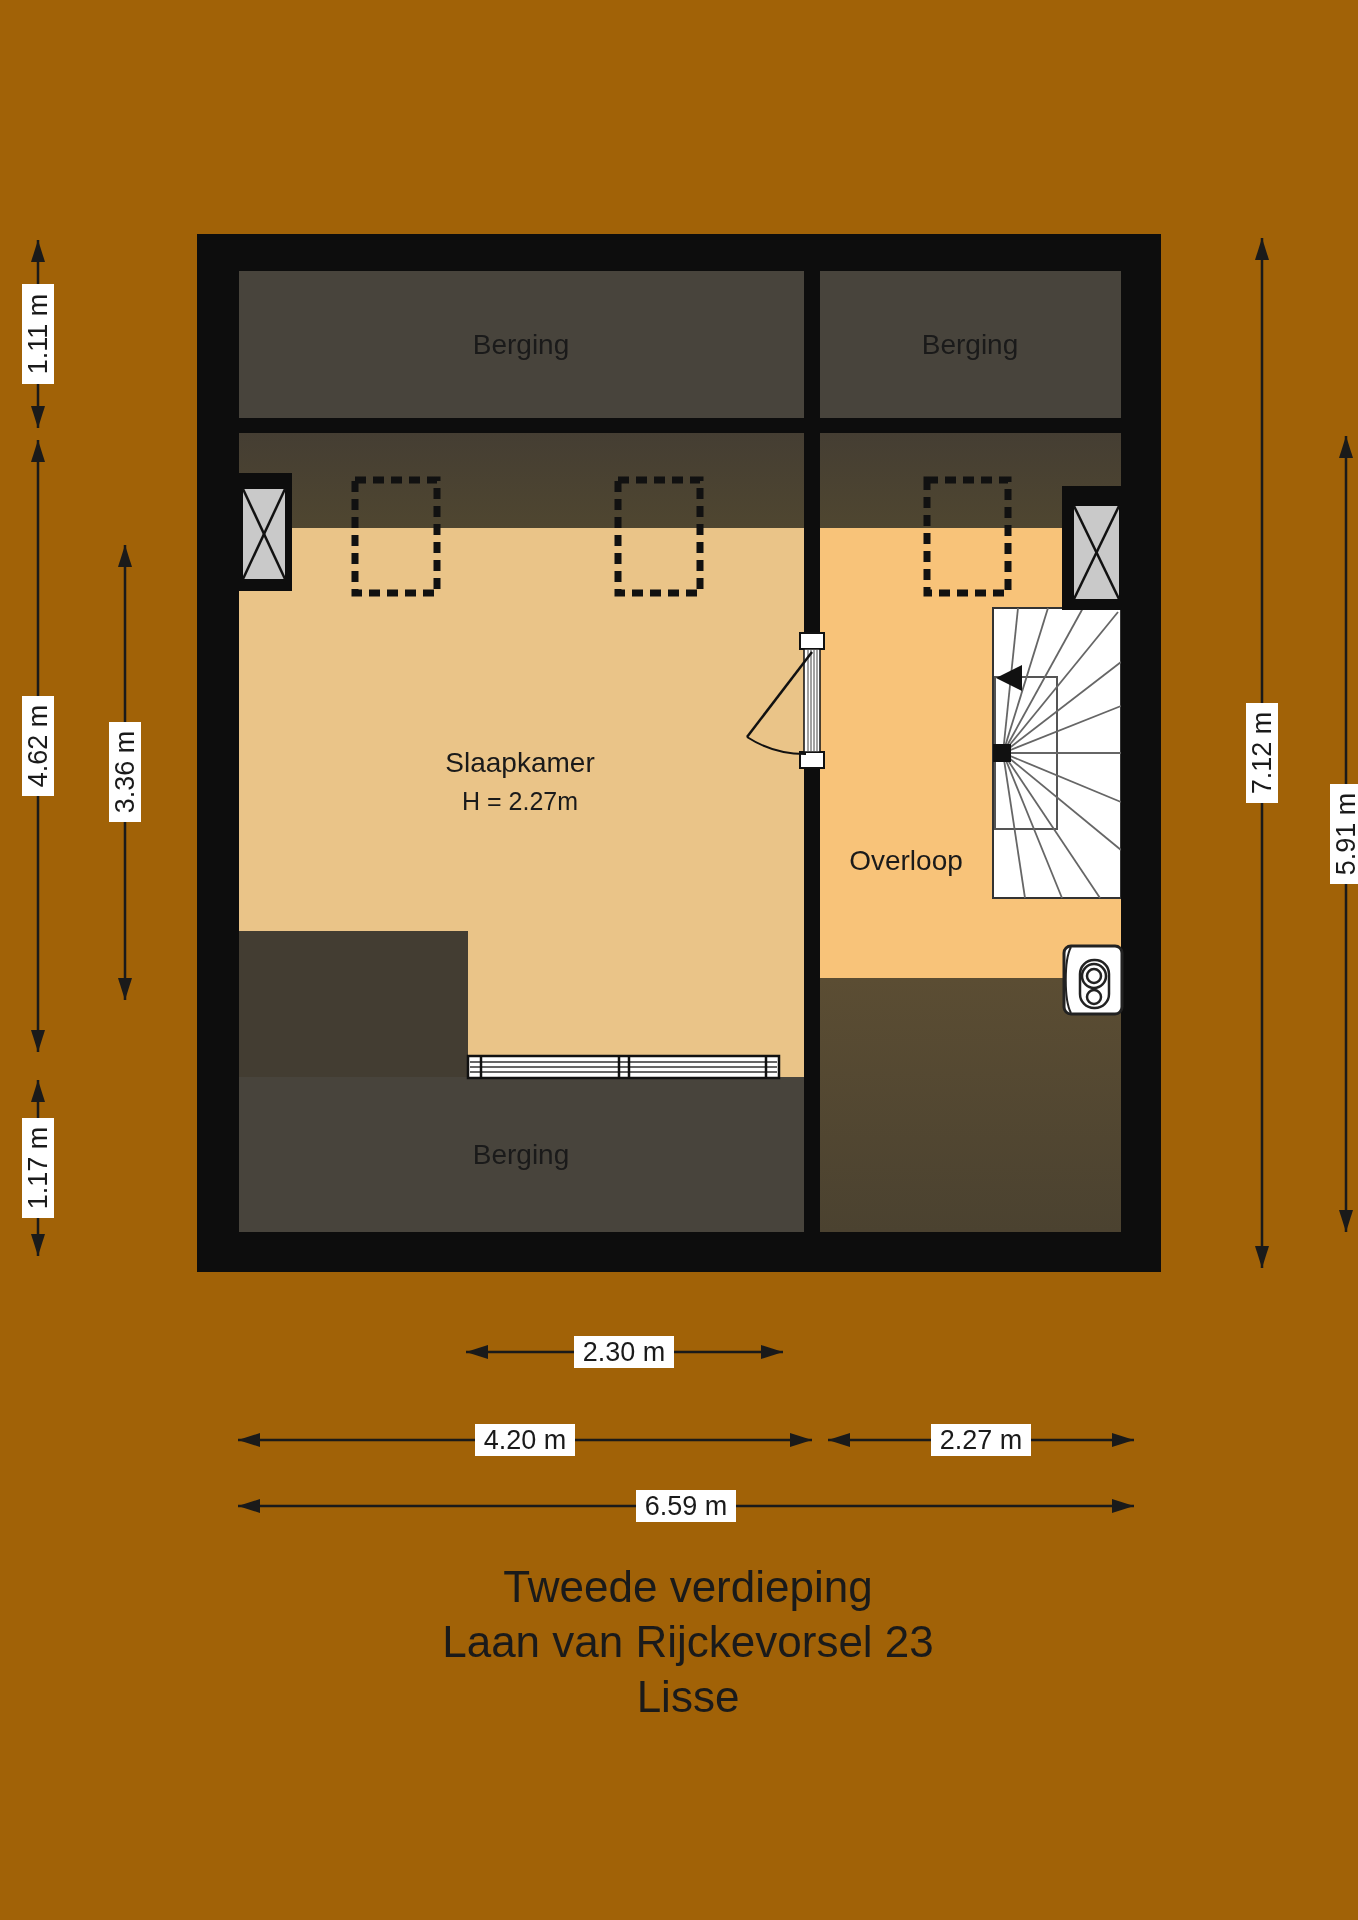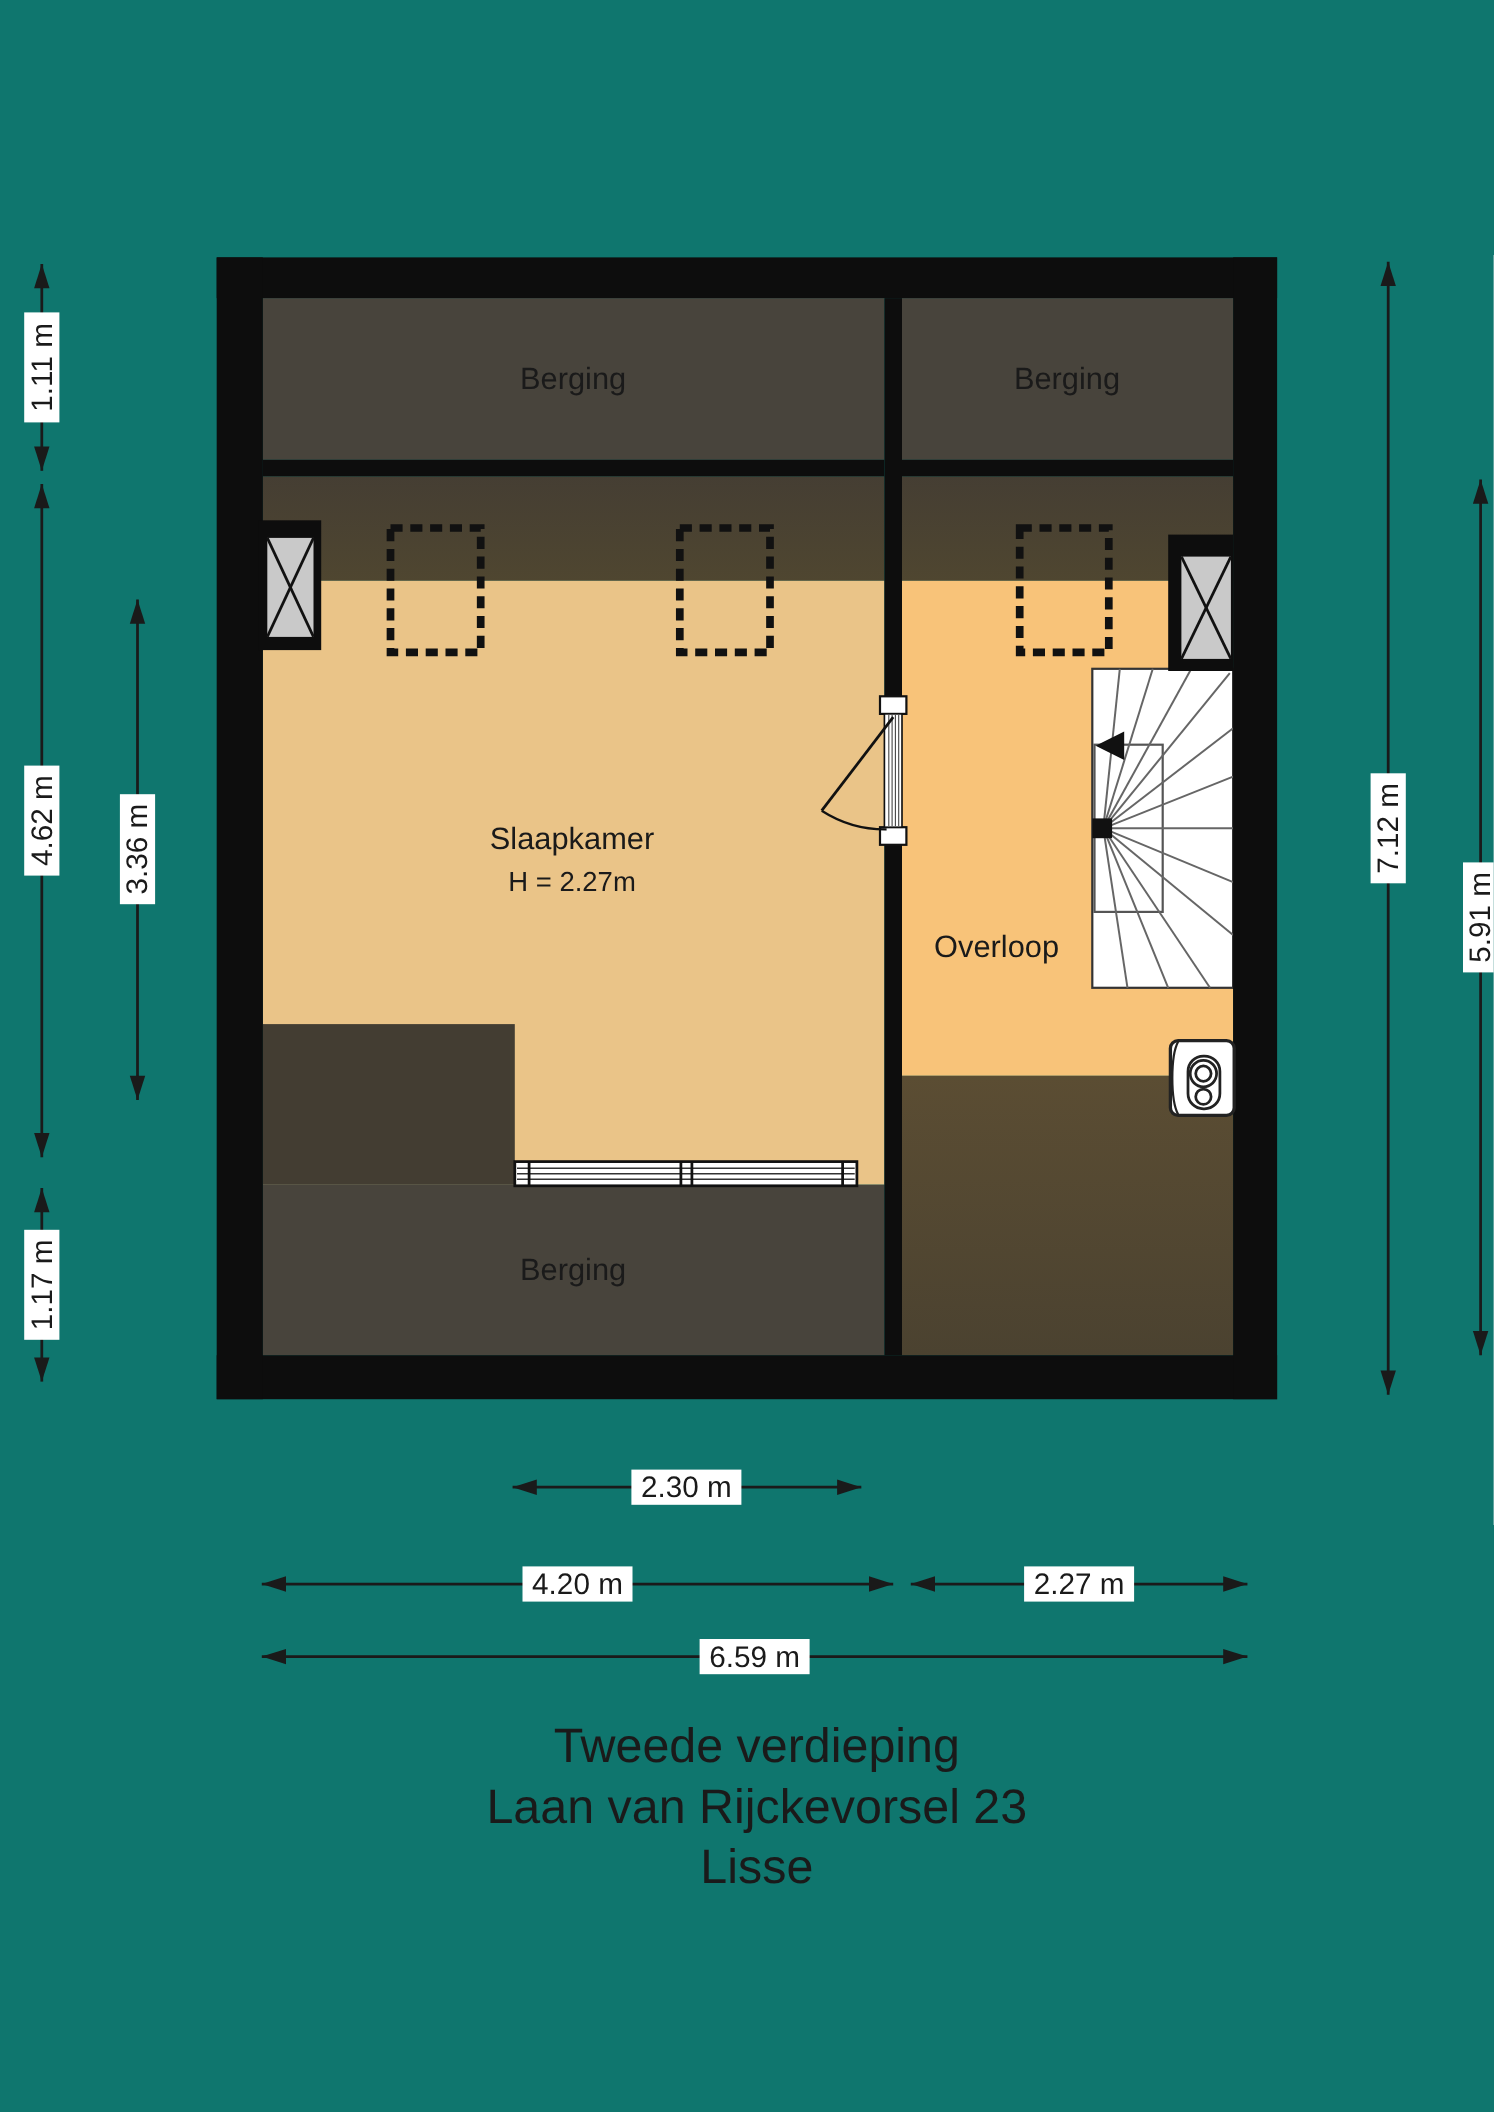--- a/index.html
+++ b/index.html
@@ -1,16 +1,16 @@
 <!DOCTYPE html>
 <html><head>
 <meta charset="utf-8">
 <style>
   html,body{margin:0;padding:0;background:#ffffff;}
-  .page{width:1358px;height:1920px;position:relative;background:#0f766e;overflow:hidden;}
+  .page{width:1358px;height:1920px;position:relative;background:#a16207;overflow:hidden;}
   svg{display:block;}
   text{font-family:"Liberation Sans","DejaVu Sans",sans-serif;fill:#1a1a1a;}
   .room-label{font-size:28px;}
   .room-sub{font-size:25px;}
   .dim-label{font-size:27px;}
   .title-line{font-size:44px;}
   .dimline{stroke:#1a1a1a;stroke-width:2.5;}
   .arrow{fill:#1a1a1a;}
   .labelbg{fill:#ffffff;}
 </style>

